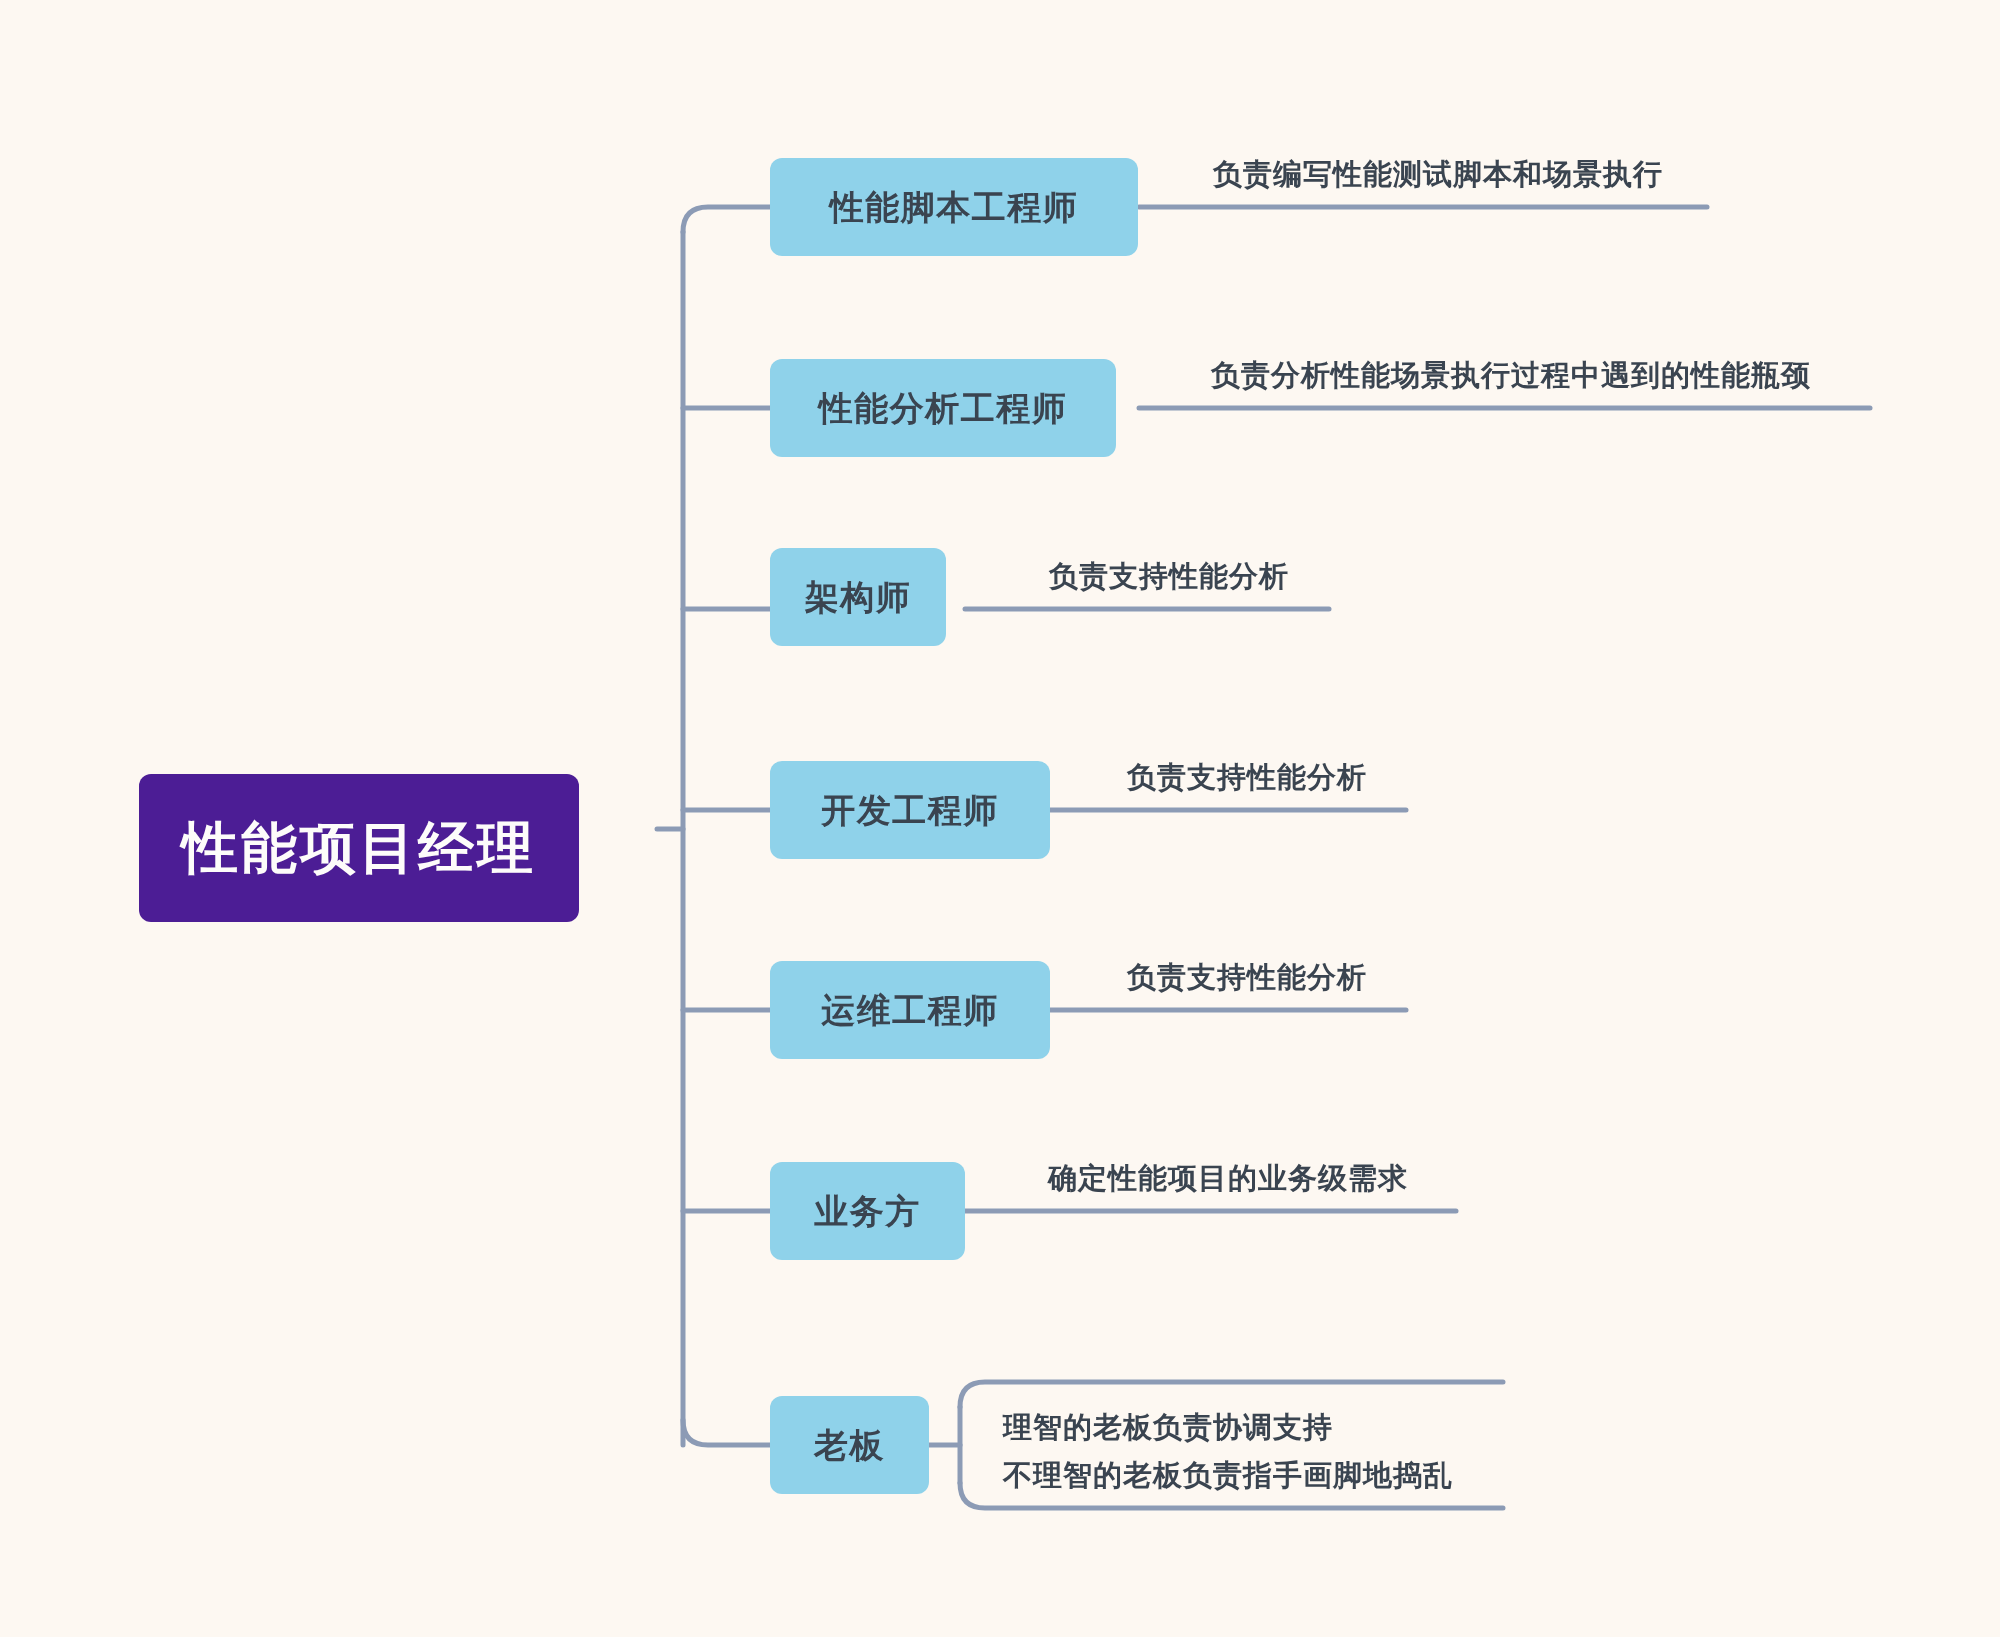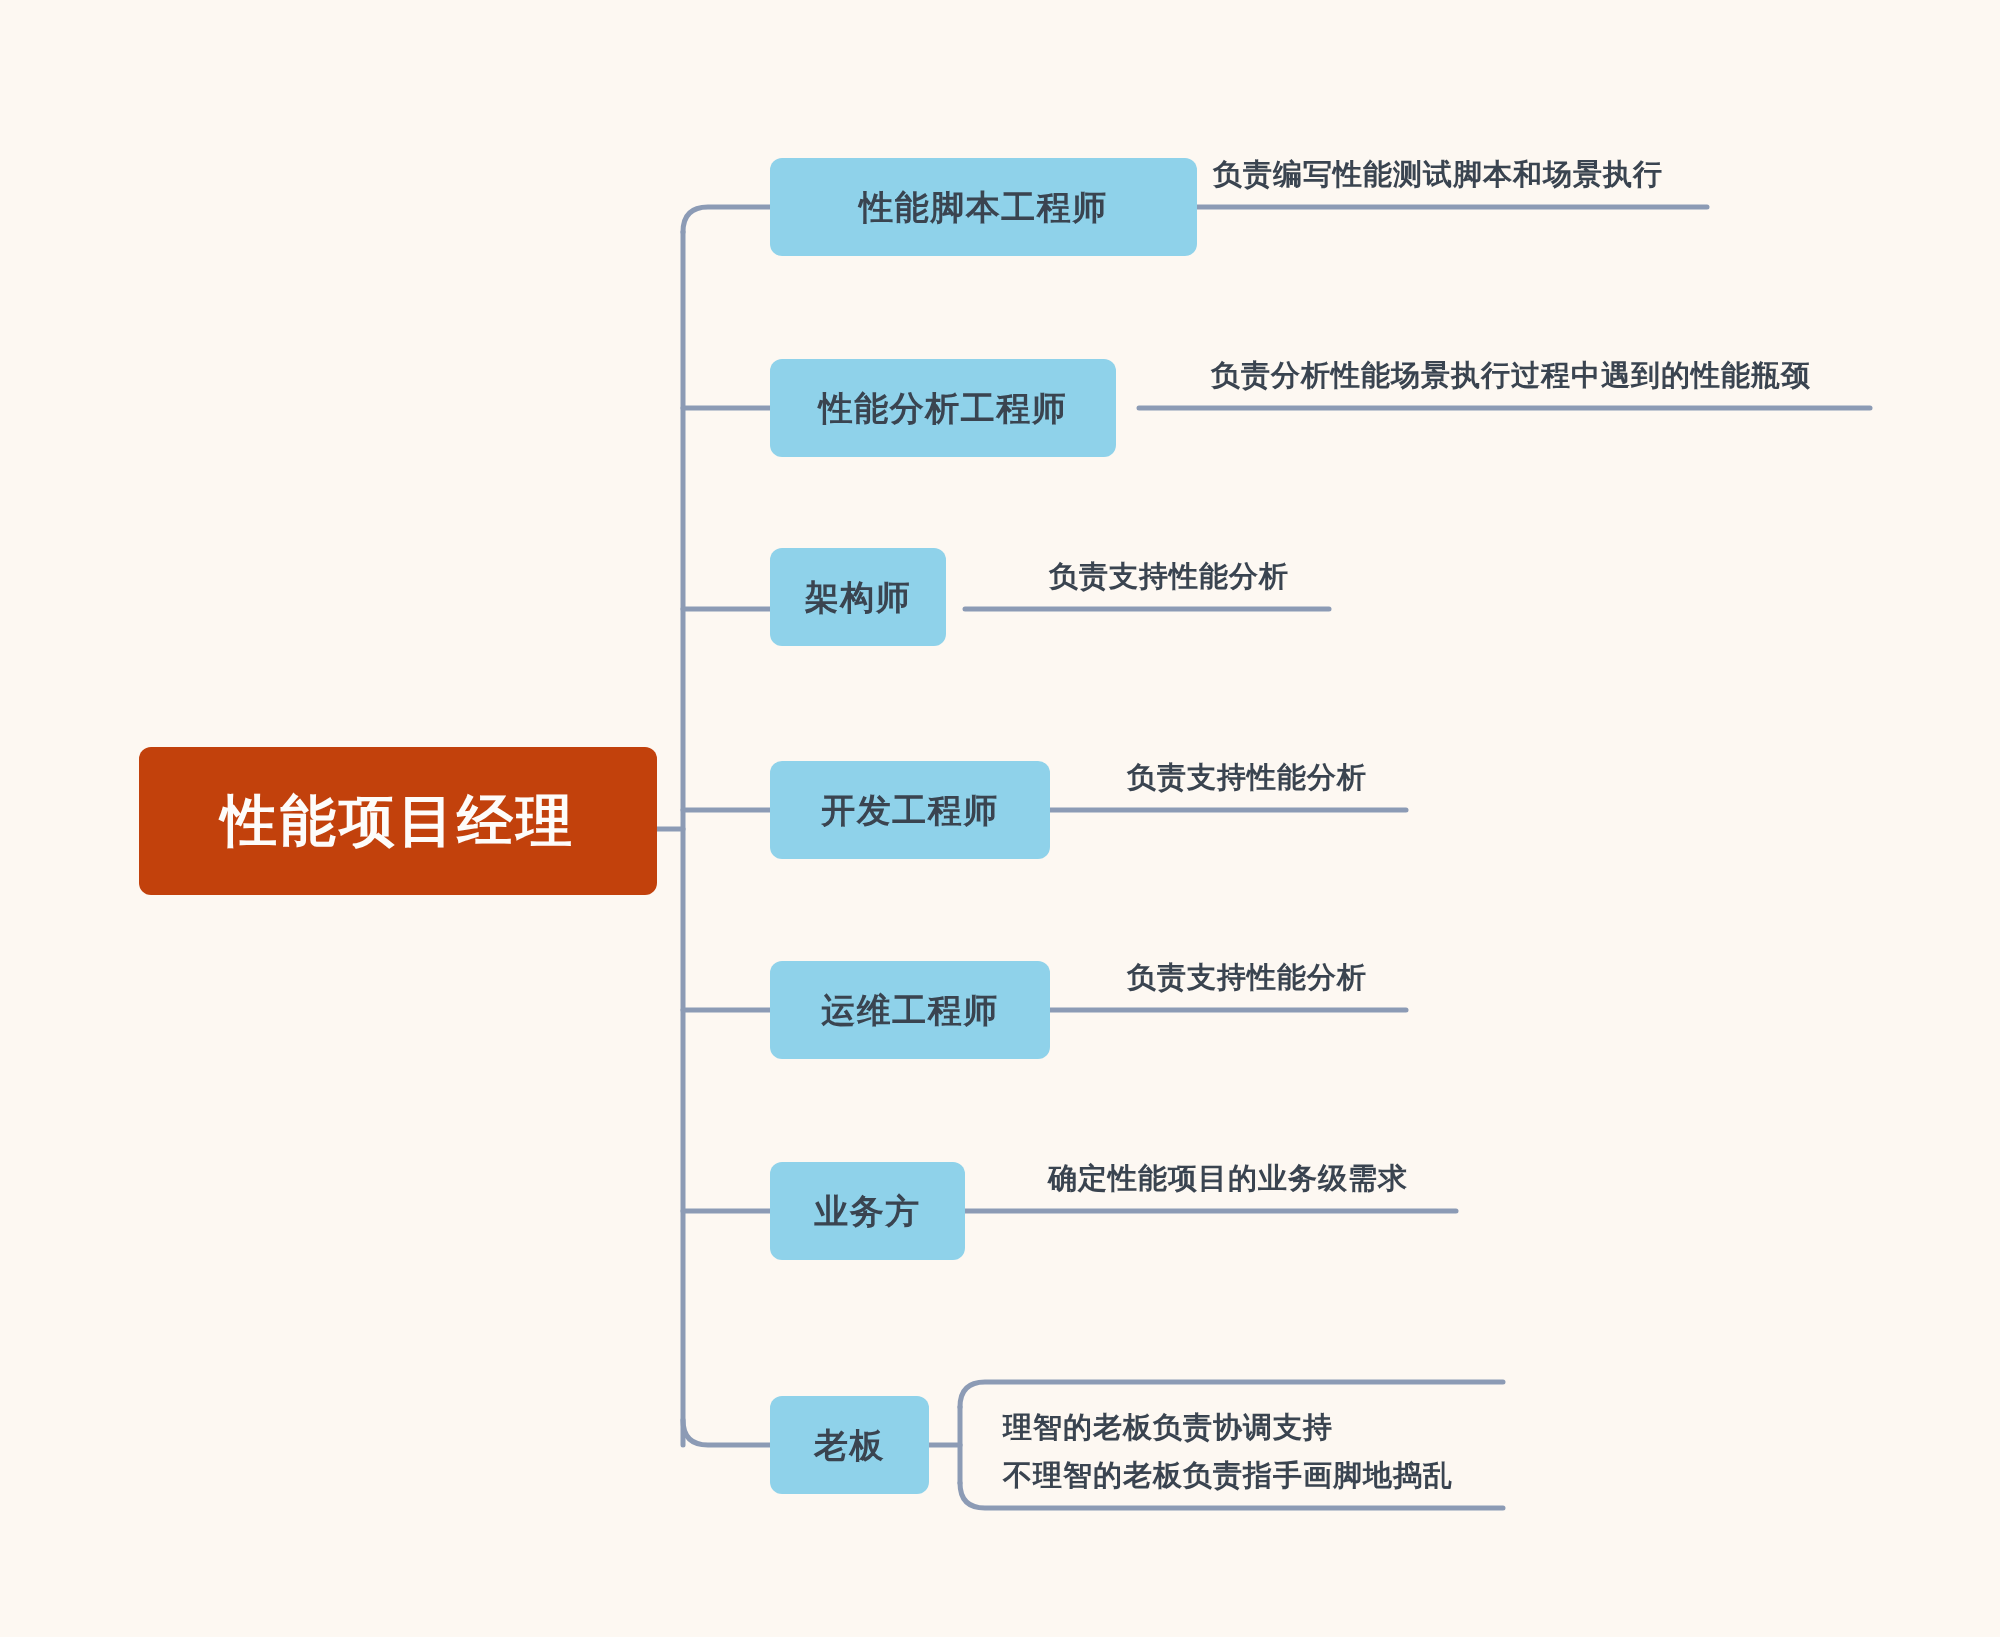--- a/index.html
+++ b/index.html
@@ -25,24 +25,24 @@
     top: 0;
     width: 2000px;
     height: 1637px;
     pointer-events: none;
   }
 
   
   .root-node {
     position: absolute;
     left: 139px;
-    top: 747px;
-    width: 518px;
+    top: 774px;
+    width: 440px;
     height: 148px;
-    background: #c2410c;
+    background: #4c1d95;
     border-radius: 12px;
     display: flex;
     align-items: center;
     justify-content: center;
     box-sizing: border-box;
   }
   .root-label {
     color: #fdfcfa;
     font-size: 56px;
     font-weight: bold;
@@ -119,21 +119,21 @@
       <path d="M960,1407 L960,1483"></path>
       <path d="M960,1407 Q960,1382 985,1382 L1503,1382"></path>
       <path d="M960,1483 Q960,1508 985,1508 L1503,1508"></path>
     </g>
   </svg>
 
   <div class="root-node">
     <span class="root-label">性能项目经理</span>
   </div>
 
-  <div class="branch-node" style="left:770px; top:158px; width:427px;">
+  <div class="branch-node" style="left:770px; top:158px; width:368px;">
     <span class="branch-label">性能脚本工程师</span>
   </div>
 
   <div class="branch-node" style="left:770px; top:359px; width:346px;">
     <span class="branch-label">性能分析工程师</span>
   </div>
 
   <div class="branch-node" style="left:770px; top:548px; width:176px;">
     <span class="branch-label">架构师</span>
   </div>

